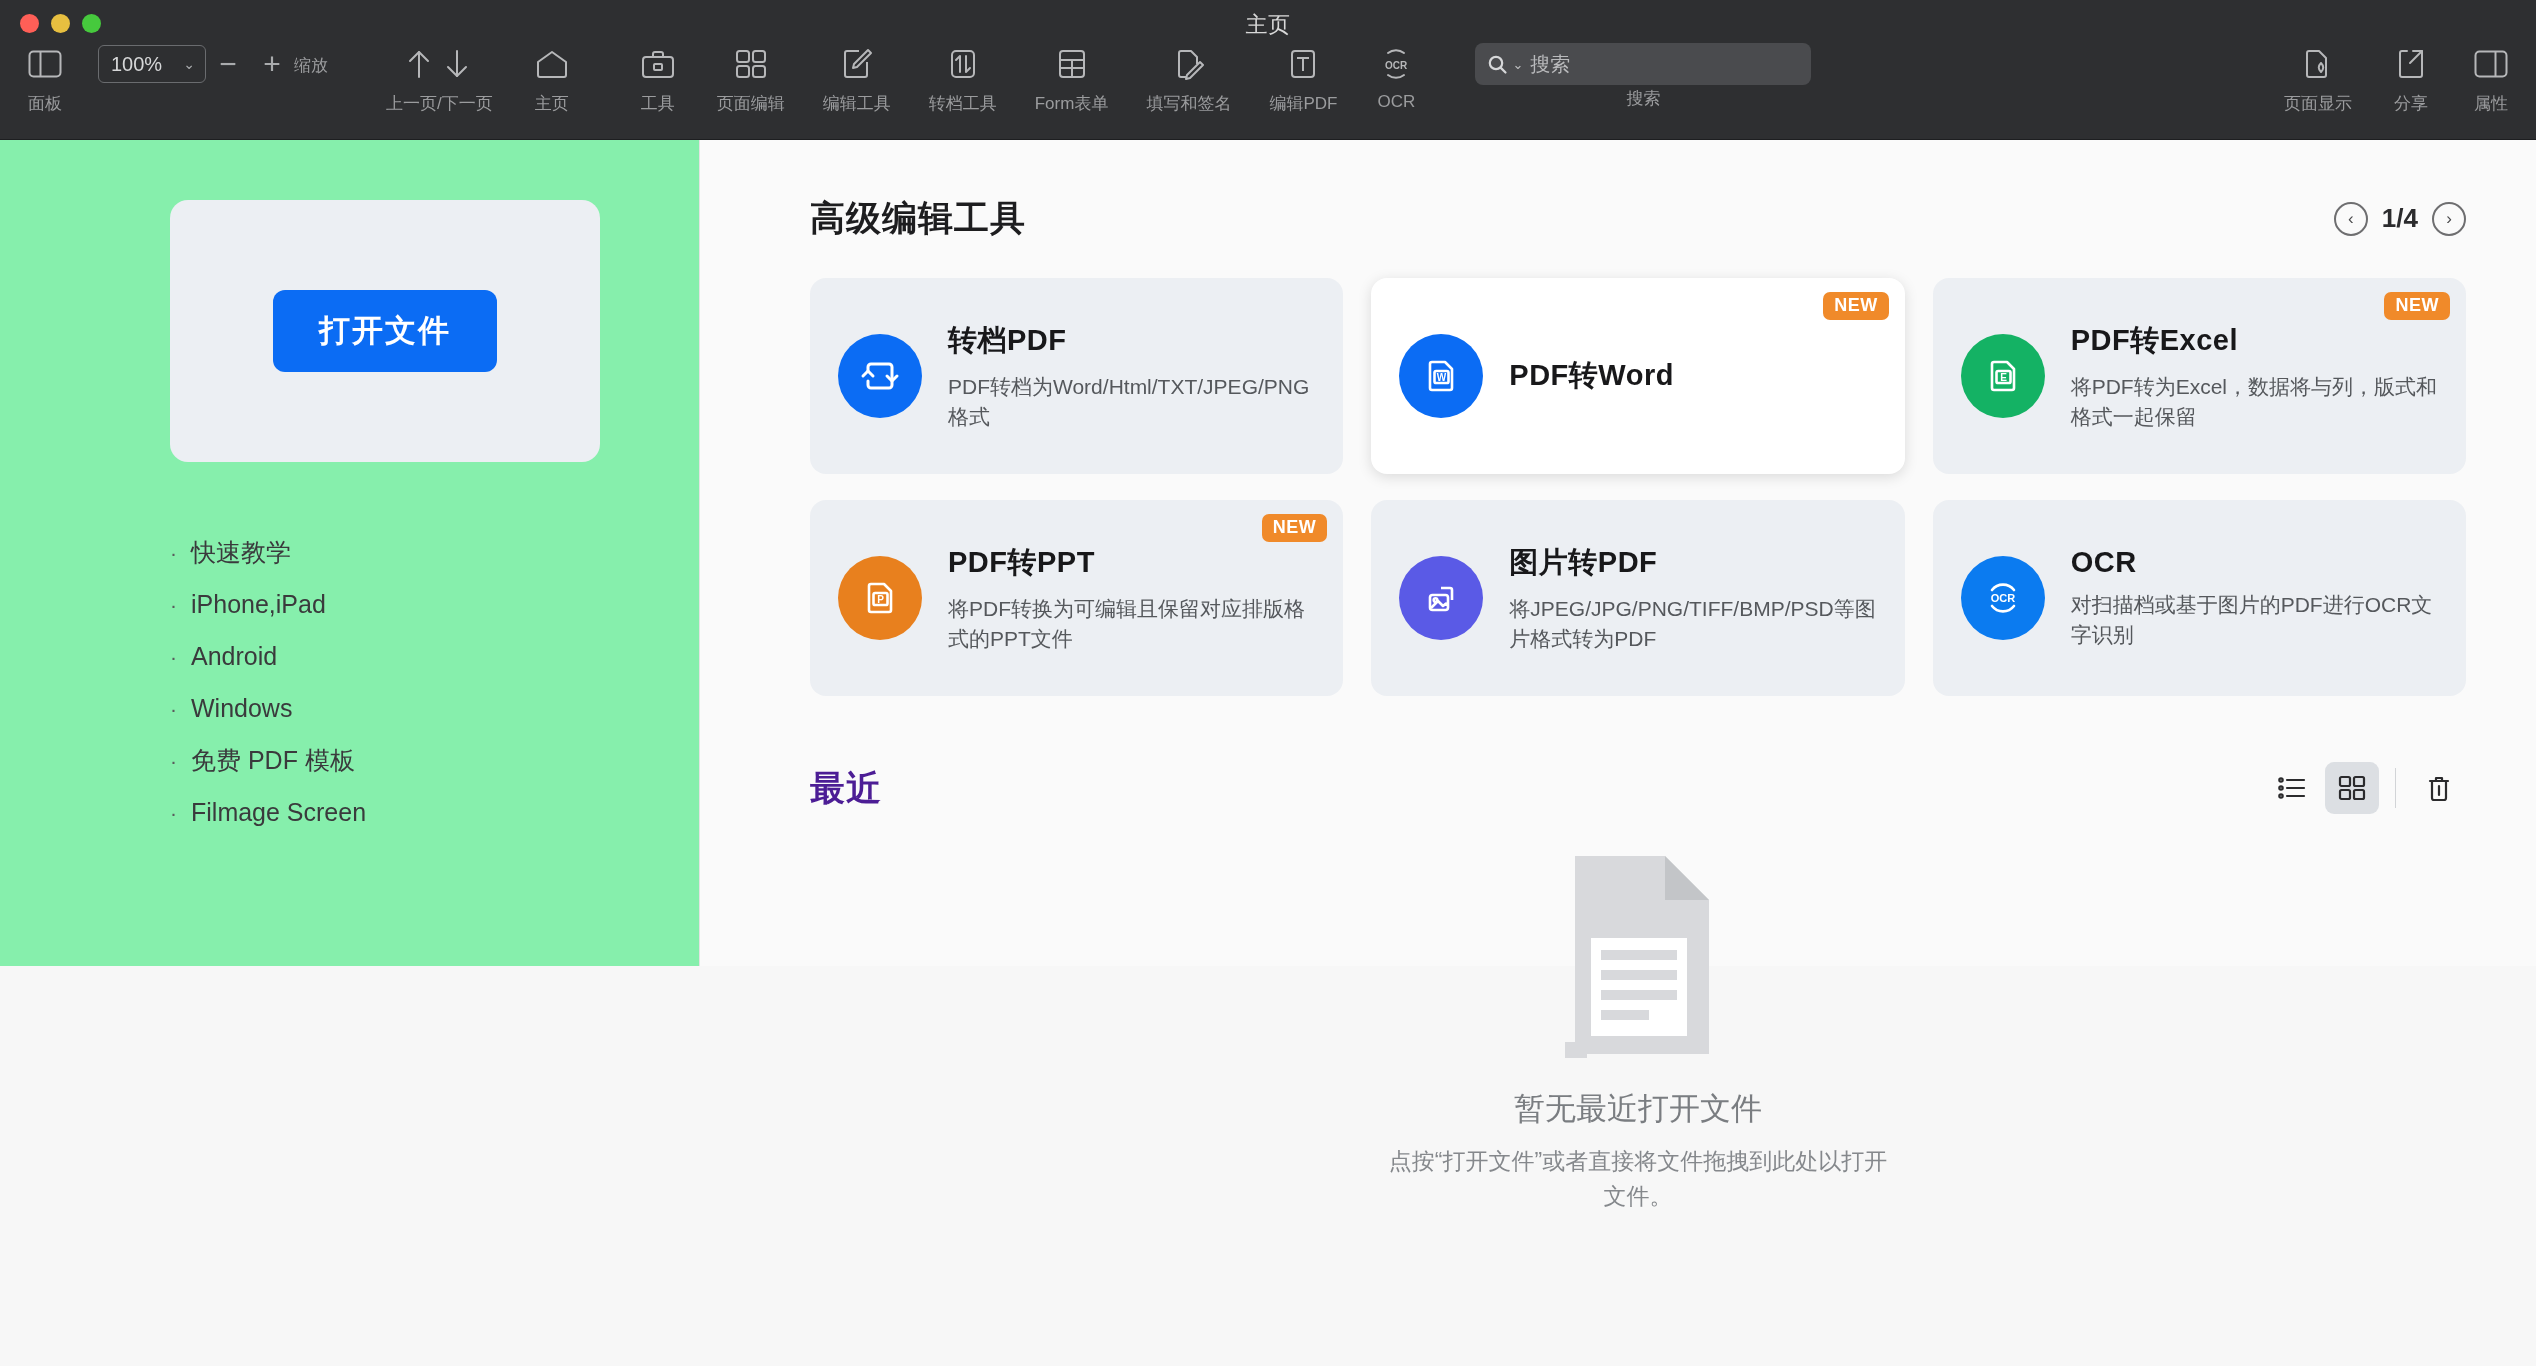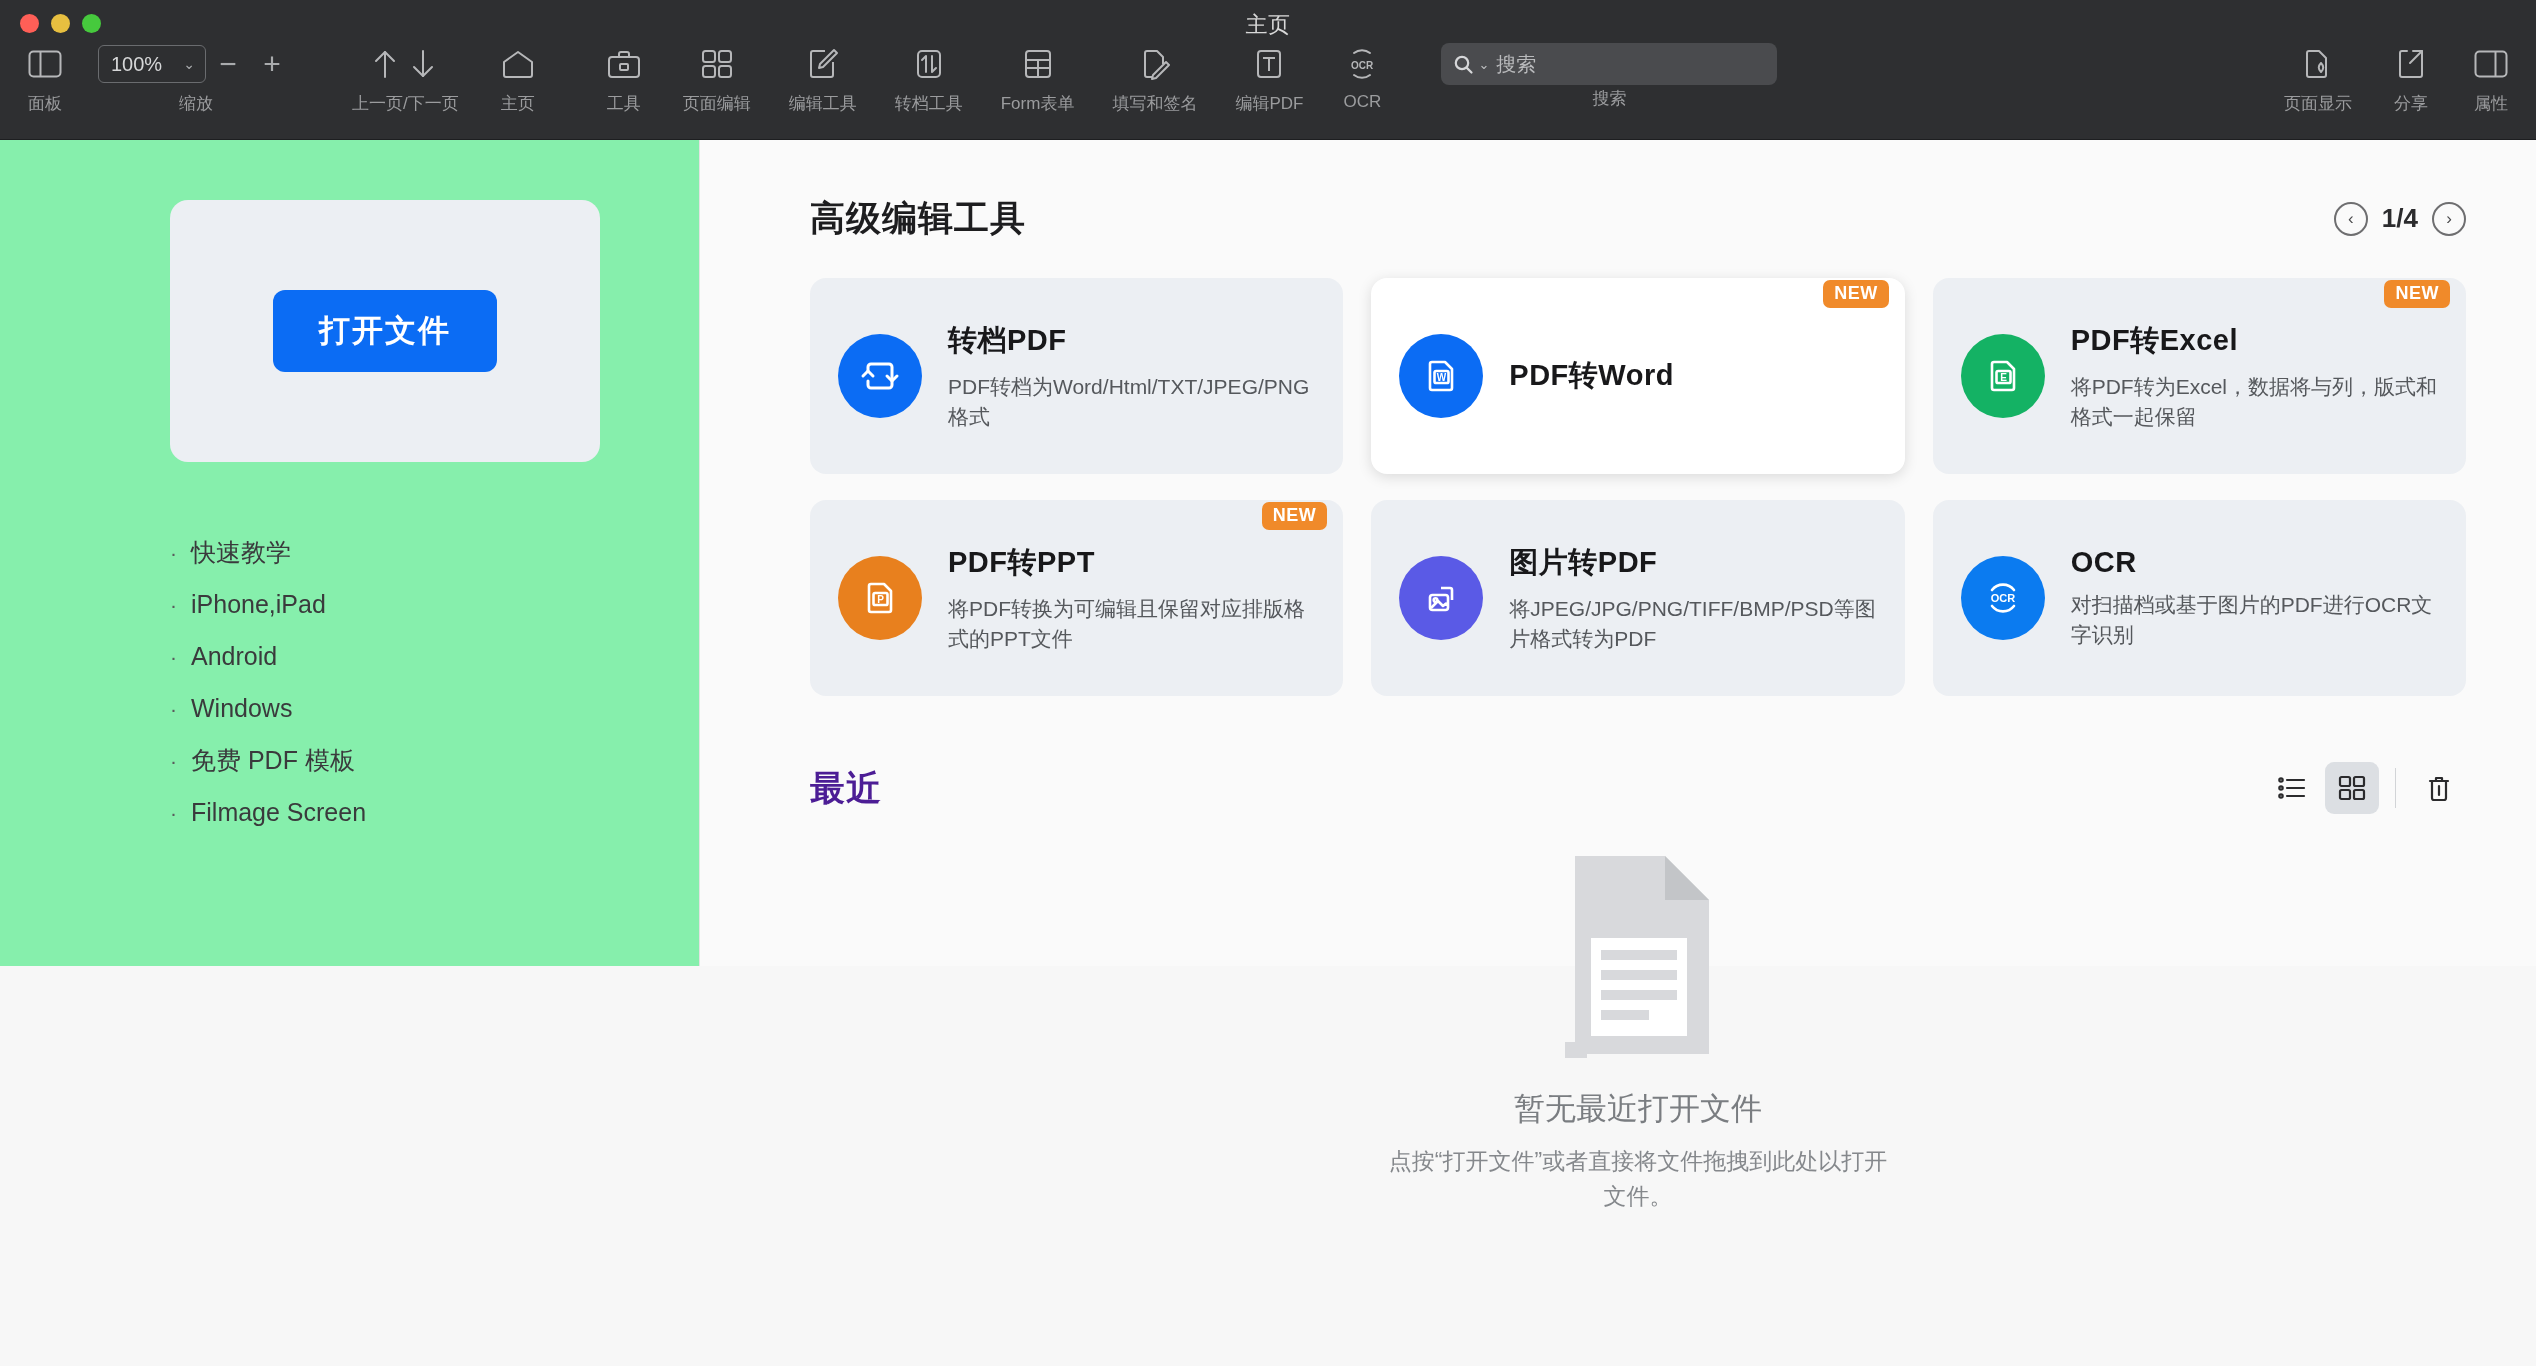--- a/index.html
+++ b/index.html
@@ -32,21 +32,21 @@
     display: flex; flex-direction: column; align-items: center; justify-content: flex-start;
     min-width: 54px; padding: 0 6px; cursor: default;
   }
   .tb-icon { height: 52px; display: flex; align-items: center; justify-content: center; }
   .tb-icon svg { display: block; }
   .tb-label { color: #9b9c9e; font-size: 17px; margin-top: 2px; white-space: nowrap; }
   .gap-sm { width: 26px; }
   .gap-md { width: 52px; }
   .spacer { flex: 1; }
 
-  .zoom-group { display: flex; flex-direction: column; align-items: center; }
+  .zoom-group { display: flex; flex-direction: row; align-items: center; }
   .zoom-controls { display: flex; align-items: center; height: 52px; }
   .zoom-select {
     width: 108px; height: 38px; border: 1px solid #6a6c6f; border-radius: 6px;
     display: flex; align-items: center; justify-content: space-between;
     padding: 0 10px 0 12px; color: #d6d7d8; font-size: 20px;
   }
   .zoom-select .chev { font-size: 14px; color:#a9abad; }
   .zoom-btn { width: 44px; height: 40px; display:flex; align-items:center; justify-content:center;
               color:#a9abad; font-size: 30px; line-height: 1; }
 
@@ -102,21 +102,21 @@
     position: relative; height: 196px; border-radius: 16px; background: #eceff3;
     display: flex; align-items: center; padding: 0 26px 0 28px; cursor: pointer;
   }
   .card.selected { background: #ffffff; box-shadow: 0 3px 14px rgba(0,0,0,.13); }
   .card-ic { width: 84px; height: 84px; border-radius: 50%; flex: none;
              display: flex; align-items: center; justify-content: center; margin-right: 26px; }
   .card-txt { min-width: 0; }
   .card-title { font-size: 29px; font-weight: 700; color: #18181a; letter-spacing: .5px; }
   .card-desc { margin-top: 11px; font-size: 21px; line-height: 1.42; color: #55585c; }
   .badge {
-    position: absolute; right: 16px; top: 2px; background: #f08a2a; color: #fff;
+    position: absolute; right: 16px; top: 14px; background: #f08a2a; color: #fff;
     font-size: 18px; font-weight: 700; border-radius: 7px; padding: 3px 11px 4px;
     letter-spacing: .5px;
   }
 
   .recent-head { margin-top: 66px; display: flex; align-items: center; justify-content: space-between; }
   .recent-title { font-size: 35px; font-weight: 700; color: #4c1d95; letter-spacing: 1px; }
   .recent-tools { display: flex; align-items: center; gap: 6px; }
   .rt-btn { width: 54px; height: 52px; border-radius: 9px; display:flex; align-items:center;
             justify-content:center; cursor: pointer; background: transparent; border: 0; }
   .rt-btn.active { background: #dcdfe3; }

